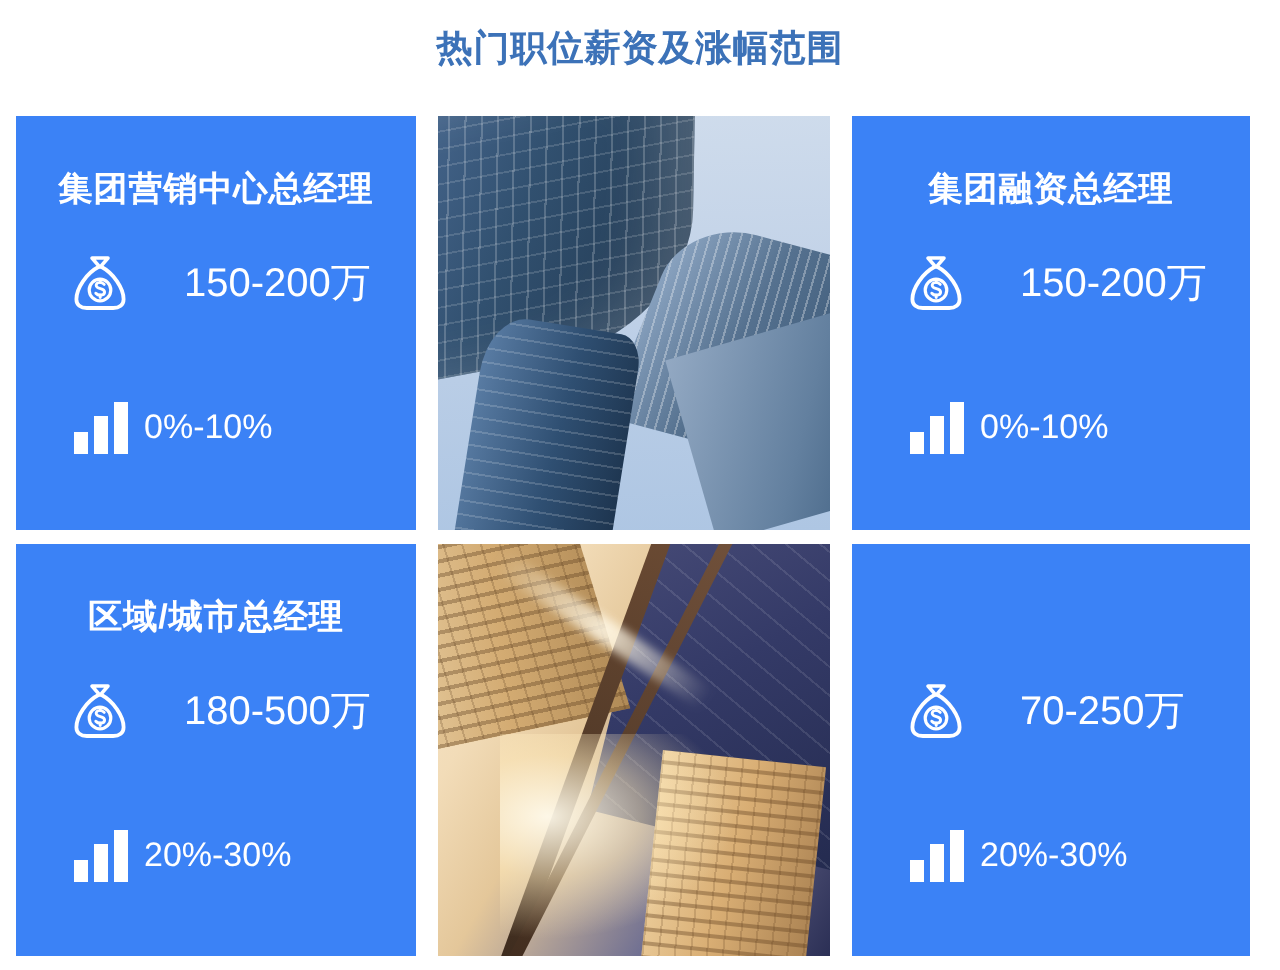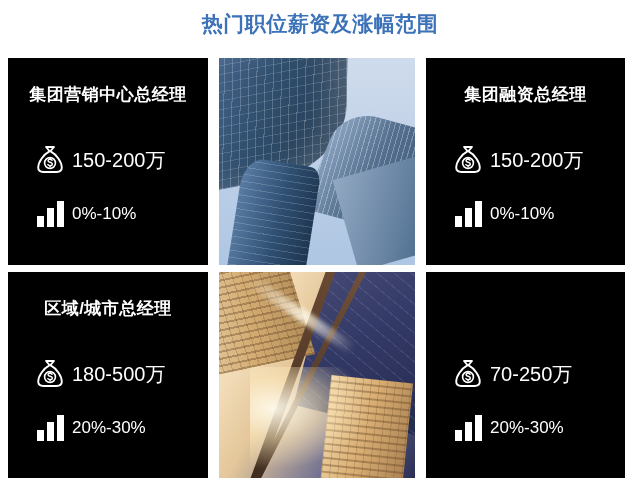--- a/index.html
+++ b/index.html
@@ -19,21 +19,21 @@
     background: #ffffff;
   }
 
   
   .page-title {
     position: absolute;
     top: 8px;
     left: 0;
     width: 640px;
     text-align: center;
-    font-size: 21px;
+    font-size: 18px;
     font-weight: bold;
     color: #3c72b8;
     letter-spacing: 0.5px;
     line-height: 32px;
   }
 
   
   .grid {
     position: absolute;
     left: 8px;
@@ -50,21 +50,21 @@
   .col-left   { left: 0px;   width: 200px; }
   .col-mid    { left: 211px; width: 196px; }
   .col-right  { left: 418px; width: 199px; }
 
   
   .row-top    { top: 0px;   height: 207px; }
   .row-bottom { top: 214px; height: 206px; }
 
   
   .card {
-    background: #000000;
+    background: #3b82f6;
     width: 100%;
     height: 100%;
     position: relative;
     overflow: hidden;
   }
 
   .card-title {
     position: absolute;
     top: 26px;
     left: 0;
@@ -77,21 +77,21 @@
     letter-spacing: 0.5px;
   }
 
   .metric {
     position: absolute;
     display: flex;
     align-items: center;
     left: 22px;
   }
 
-  .metric-salary { top: 82px; }
+  .metric-salary { top: 64px; gap: 20px; }
   .metric-growth { top: 136px; }
 
   .metric .icon-wrap {
     width: 40px;
     height: 40px;
     display: flex;
     align-items: center;
     justify-content: center;
     flex: 0 0 40px;
   }

